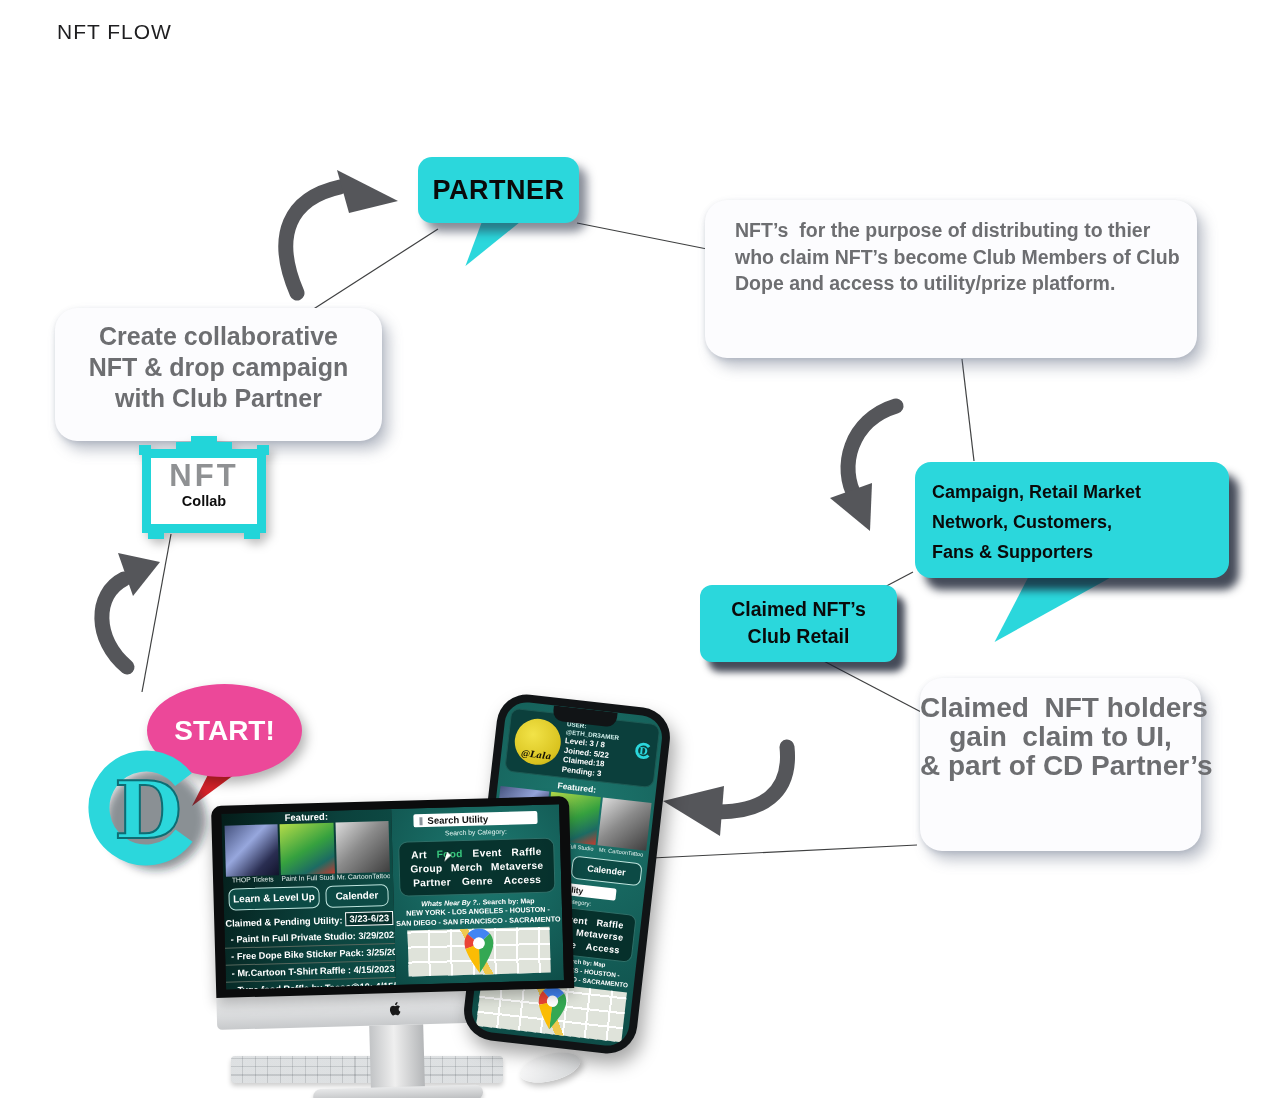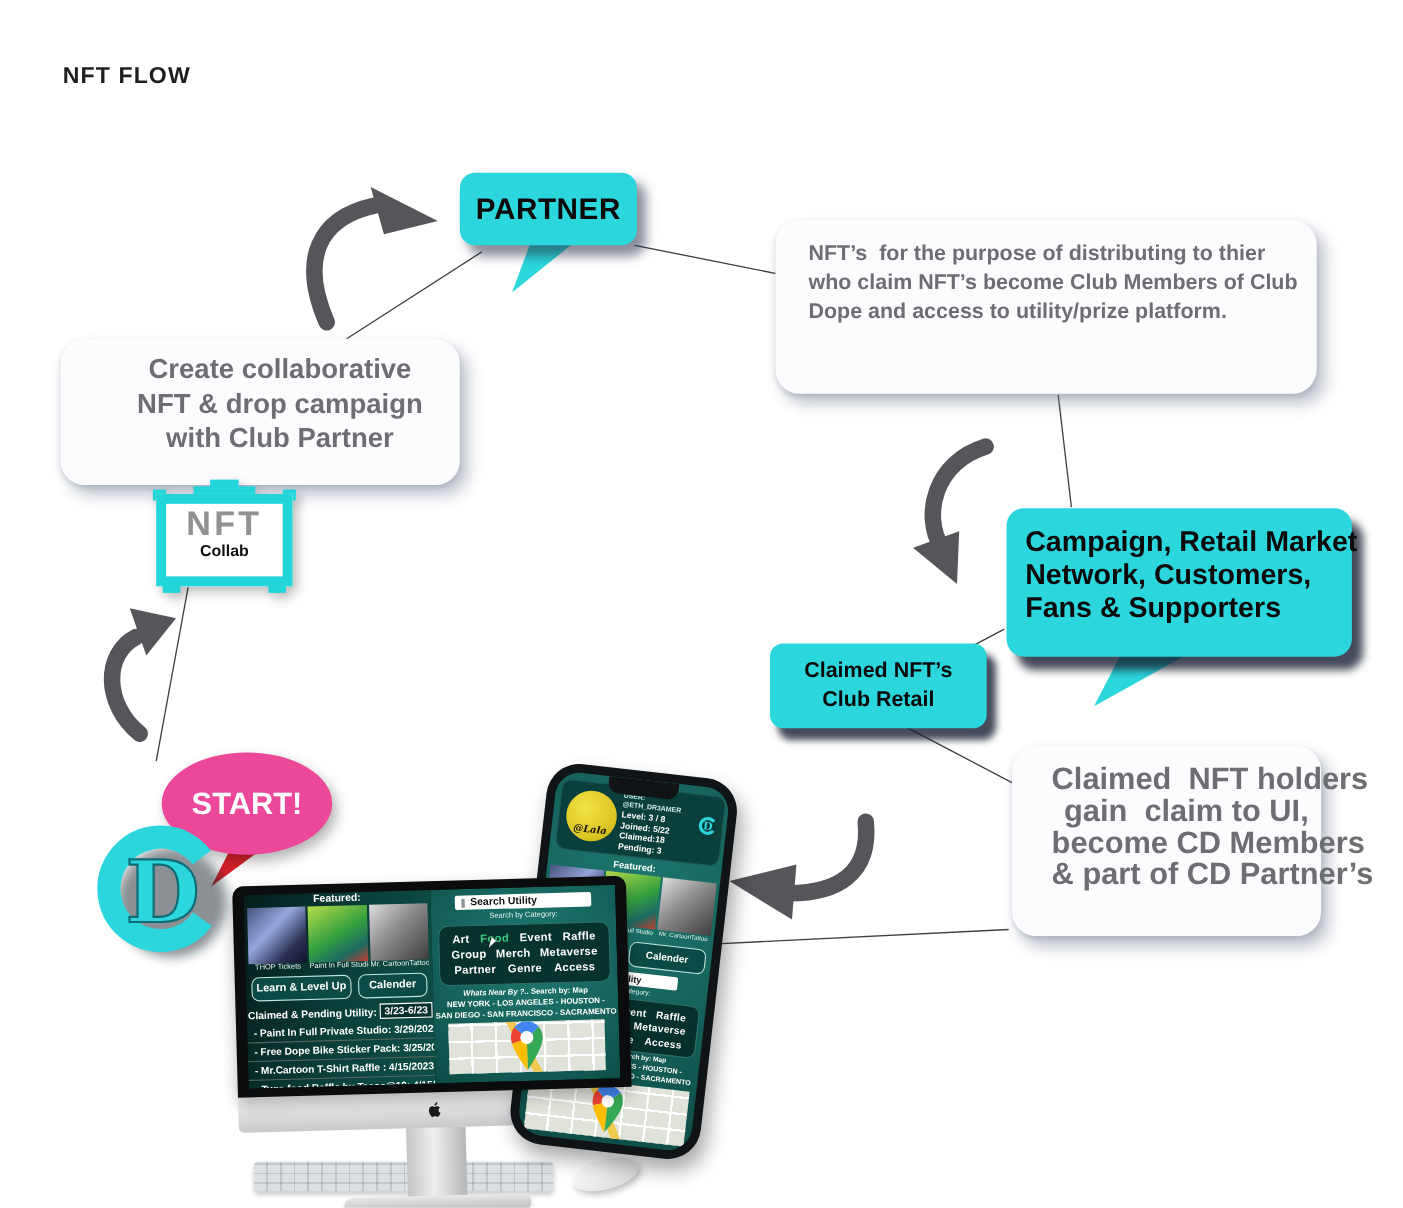--- a/index.html
+++ b/index.html
@@ -2,46 +2,46 @@
 <html><head>
 <meta charset="utf-8">
 <style>
   html,body{margin:0;padding:0;background:#fff;}
   body{width:1275px;height:1098px;position:relative;overflow:hidden;
        font-family:"Liberation Sans",sans-serif;}
   .abs{position:absolute;}
   .line{white-space:pre;}
 
   
-  #title{left:57px;top:20px;font-size:21px;letter-spacing:1px;color:#1e1e20;font-weight:700;z-index:2;margin-top:37px;}
+  #title{left:57px;top:20px;font-size:21px;letter-spacing:1px;color:#1e1e20;font-weight:400;z-index:2;}
 
   
   #wires{left:0;top:0;width:1275px;height:1098px;z-index:1;}
 
   
   .whitebox{background:#fcfcfe;border-radius:22px;
             box-shadow:7px 9px 14px rgba(105,115,135,.42),0 2px 5px rgba(120,130,150,.25);
-            color:#6d6e71;font-weight:700;z-index:2;padding-left:36px;}
+            color:#6d6e71;font-weight:700;z-index:2;}
   .cyanbox{background:#2bd7dc;color:#0a0a0a;font-weight:700;z-index:2;}
 
   #partner-bubble{left:418px;top:157px;width:161px;height:66px;border-radius:14px;
                   font-size:27px;line-height:66px;text-align:center;letter-spacing:.5px;
                   box-shadow:8px 9px 10px rgba(38,48,68,.55);}
   #partner-tail{left:462px;top:216px;width:58px;height:50px;background:#2bd7dc;
                 clip-path:polygon(38% 0,100% 12%,6% 100%);z-index:2;
                 filter:drop-shadow(6px 6px 5px rgba(38,48,68,.5));}
 
   #create-box{left:55px;top:308px;width:327px;height:120px;font-size:25px;line-height:31px;
               text-align:center;padding-top:13px;box-sizing:content-box;}
 
   #paragraph-box{left:705px;top:200px;width:492px;height:158px;font-size:19.5px;line-height:26.5px;
                  padding:17px 0 0 30px;box-sizing:border-box;}
 
-  #campaign-bubble{left:915px;top:462px;width:314px;height:135px;border-radius:16px;
-                   font-size:26px;line-height:30px;padding:15px 0 0 17px;box-sizing:border-box;
+  #campaign-bubble{left:915px;top:462px;width:314px;height:116px;border-radius:16px;
+                   font-size:18px;line-height:30px;padding:15px 0 0 17px;box-sizing:border-box;
                    box-shadow:10px 12px 8px rgba(22,30,48,.8);}
   #campaign-tail{left:992px;top:578px;width:128px;height:64px;background:#2bd7dc;
                  clip-path:polygon(28% 0,92% 0,2% 100%);z-index:2;
                  filter:drop-shadow(8px 7px 5px rgba(22,30,48,.6));}
 
   #claimed-box{left:700px;top:585px;width:197px;height:77px;border-radius:12px;
                font-size:19.5px;line-height:27px;text-align:center;padding-top:11px;box-sizing:border-box;
                box-shadow:8px 10px 7px rgba(22,30,48,.8);}
 
   #holders-box{left:920px;top:678px;width:281px;height:173px;font-size:28px;line-height:29px;
@@ -244,21 +244,20 @@
 </div>
 
 <div class="abs cyanbox" id="claimed-box">
   <div class="line">Claimed NFT’s</div>
   <div class="line">Club Retail</div>
 </div>
 
 <div class="abs whitebox" id="holders-box">
   <div class="line">Claimed  NFT holders</div>
   <div class="line">gain  claim to UI,</div>
-  <div class="line">become CD Members</div>
   <div class="line">&amp; part of CD Partner’s</div>
 </div>
 
 <div class="abs" id="start-tail"></div>
 <div class="abs" id="start-bubble">START!</div>
 
 <svg class="abs" id="cd-logo" width="132" height="142" viewBox="0 0 132 142">
   <defs>
       <filter id="blur1">
         <feGaussianBlur stdDeviation="5"></feGaussianBlur>

